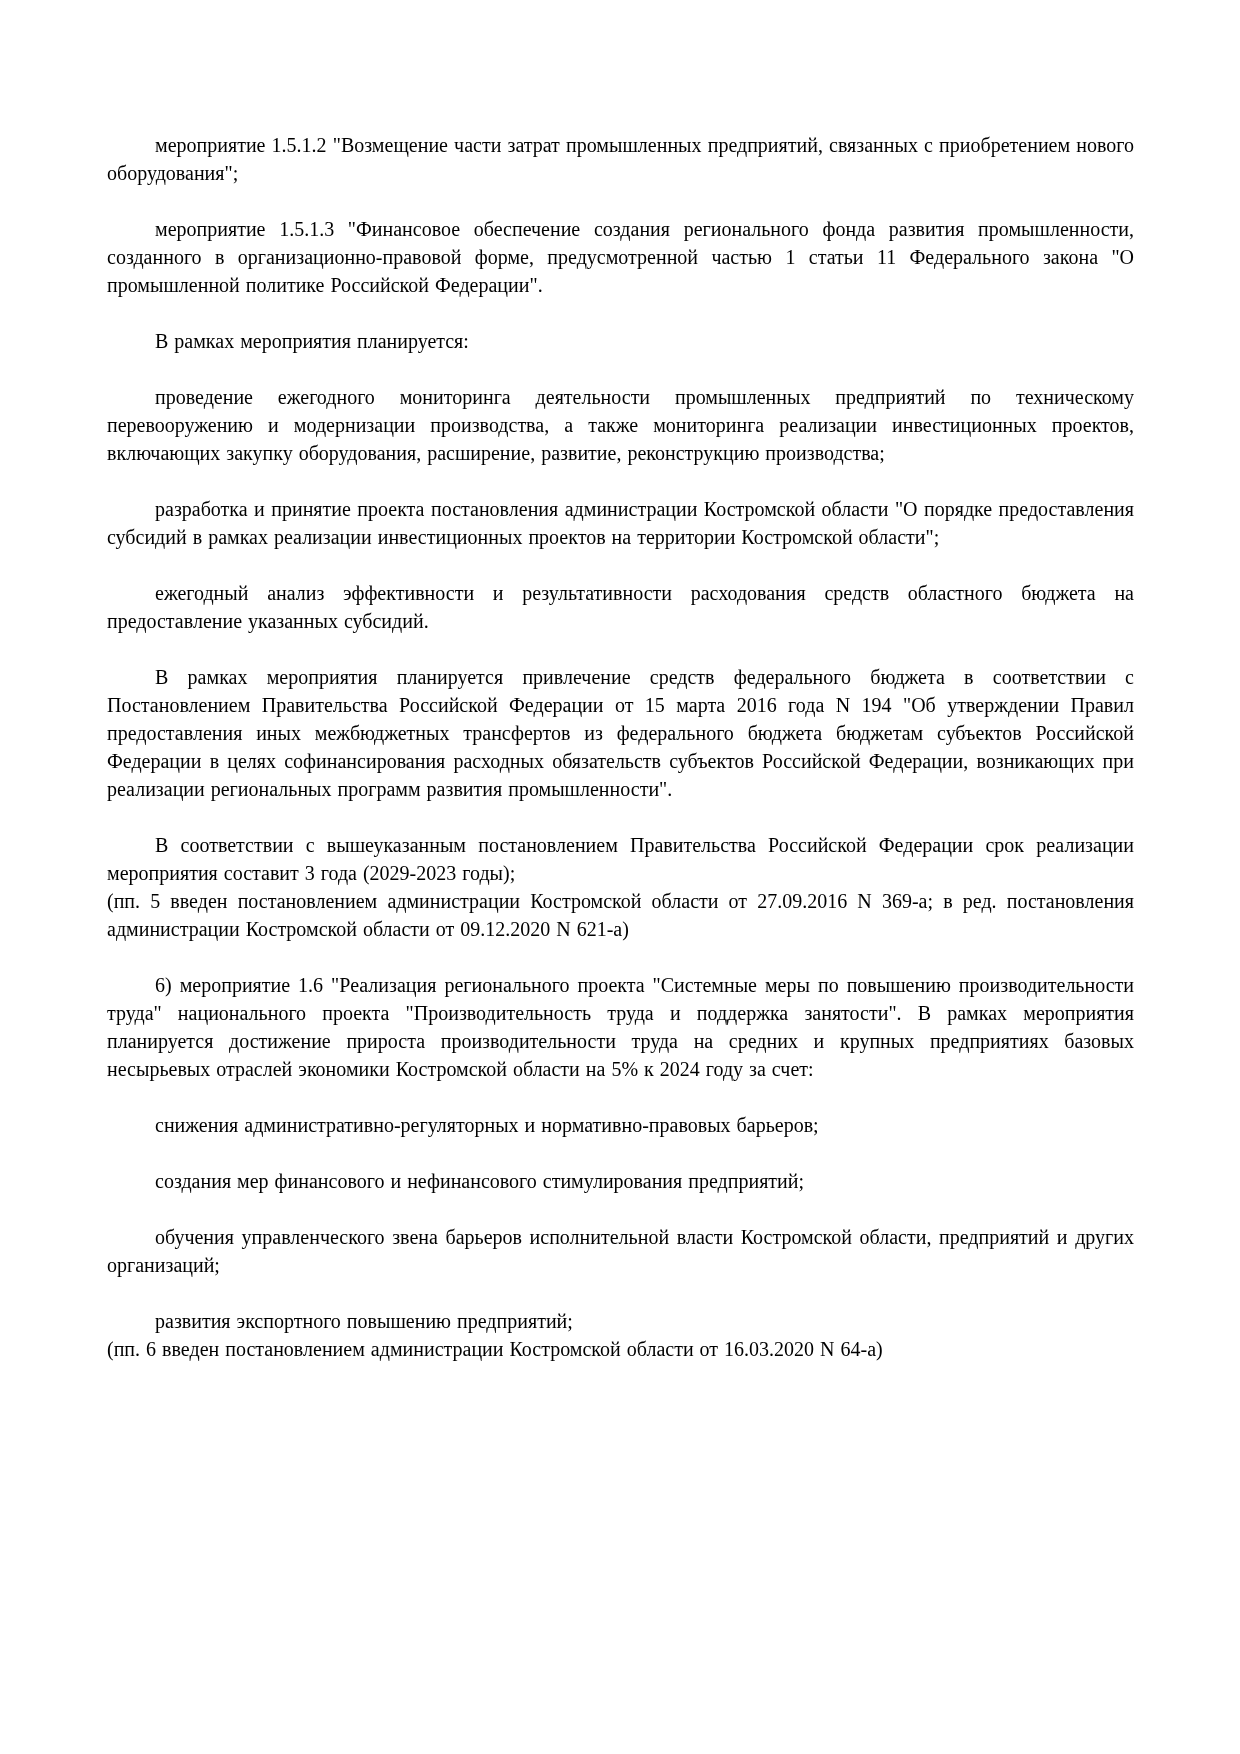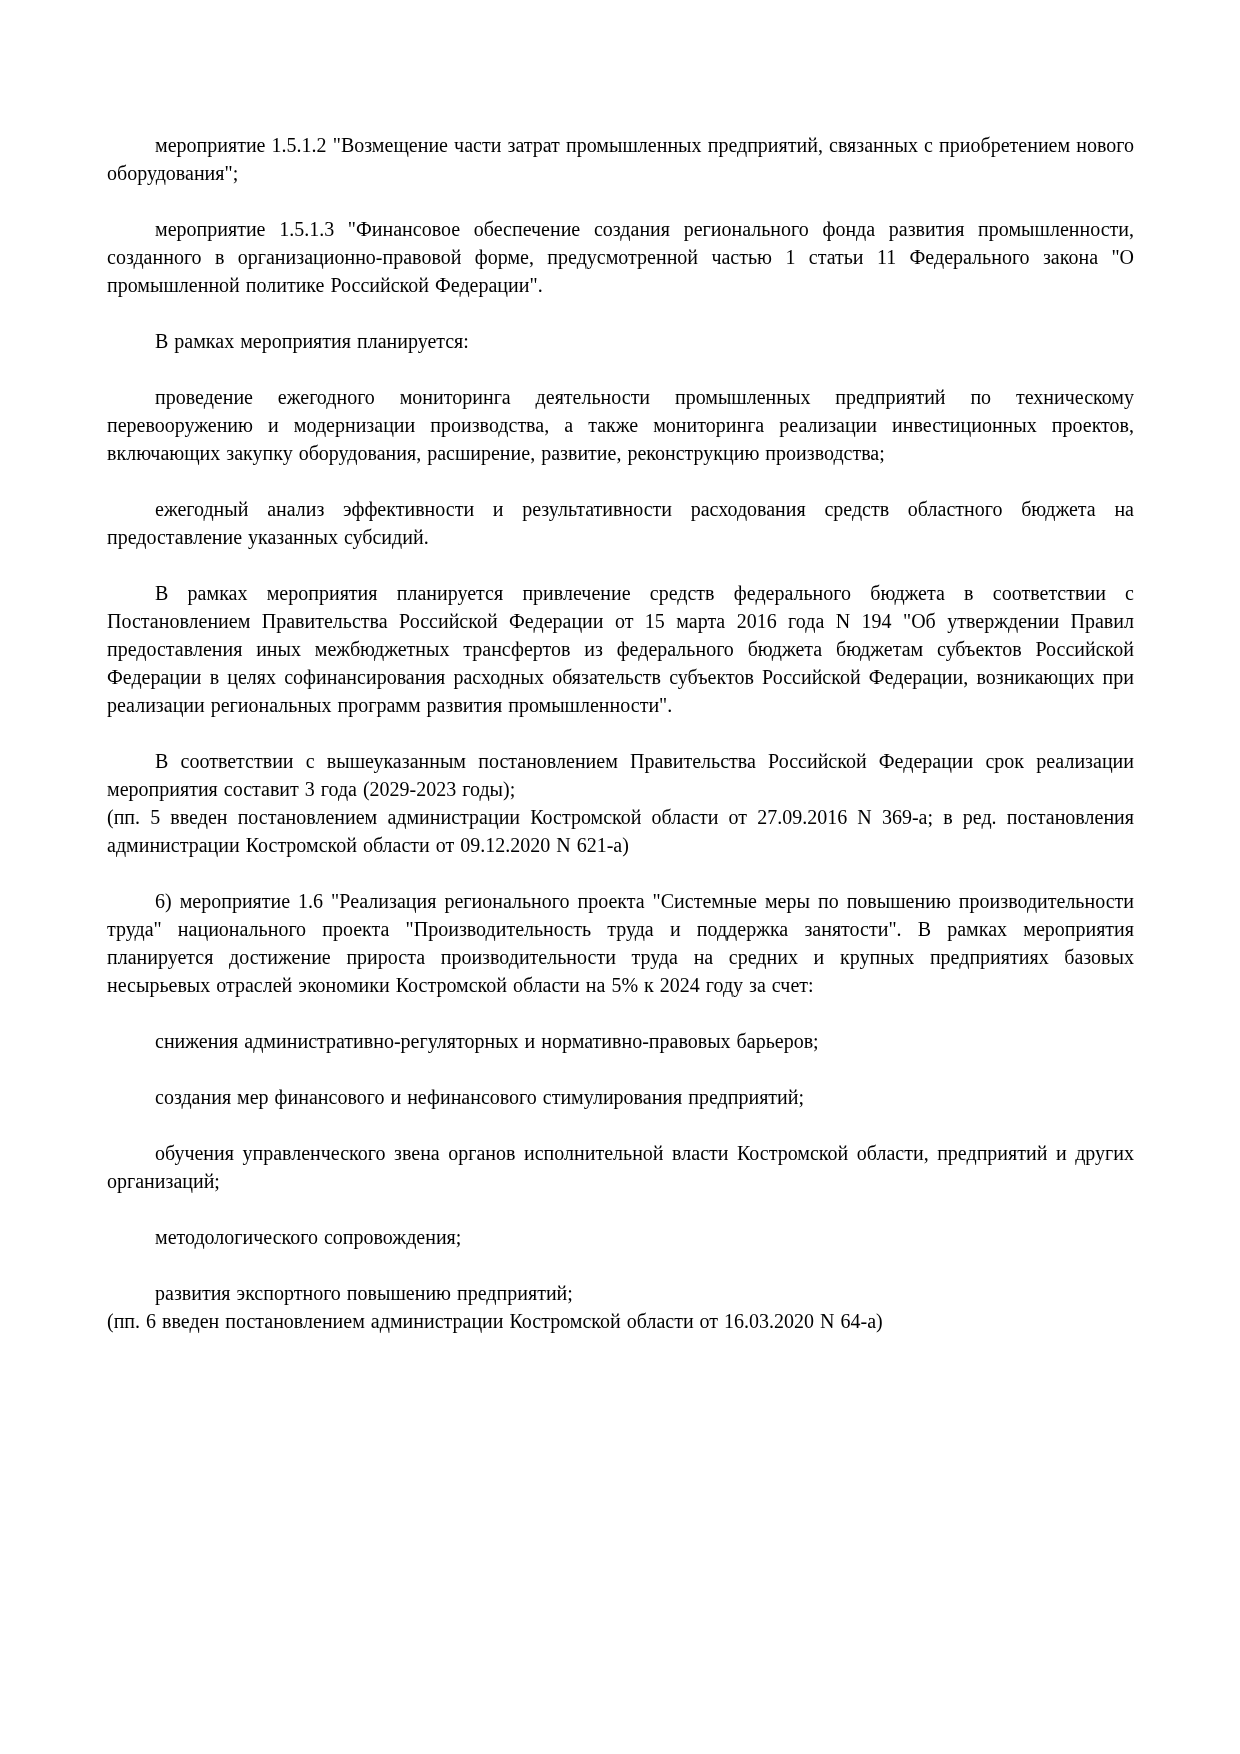--- a/index.html
+++ b/index.html
@@ -33,25 +33,25 @@
 </style>
 </head>
 <body>
 
 <div class="page">
   <div class="content" id="doc-body">
       <p class="para indent">мероприятие 1.5.1.2 "Возмещение части затрат промышленных предприятий, связанных с приобретением нового оборудования";</p>
       <p class="para indent gap">мероприятие 1.5.1.3 "Финансовое обеспечение создания регионального фонда развития промышленности, созданного в организационно-правовой форме, предусмотренной частью 1 статьи 11 Федерального закона "О промышленной политике Российской Федерации".</p>
       <p class="para indent gap">В рамках мероприятия планируется:</p>
       <p class="para indent gap">проведение ежегодного мониторинга деятельности промышленных предприятий по техническому перевооружению и модернизации производства, а также мониторинга реализации инвестиционных проектов, включающих закупку оборудования, расширение, развитие, реконструкцию производства;</p>
+      <p class="para indent gap">разработка и принятие проекта постановления администрации Костромской области "О порядке предоставления субсидий в рамках реализации инвестиционных проектов на территории Костромской области";</p>
       <p class="para indent gap">ежегодный анализ эффективности и результативности расходования средств областного бюджета на предоставление указанных субсидий.</p>
       <p class="para indent gap">В рамках мероприятия планируется привлечение средств федерального бюджета в соответствии с Постановлением Правительства Российской Федерации от 15 марта 2016 года N 194 "Об утверждении Правил предоставления иных межбюджетных трансфертов из федерального бюджета бюджетам субъектов Российской Федерации в целях софинансирования расходных обязательств субъектов Российской Федерации, возникающих при реализации региональных программ развития промышленности".</p>
       <p class="para indent gap">В соответствии с вышеуказанным постановлением Правительства Российской Федерации срок реализации мероприятия составит 3 года (2029-2023 годы);</p>
       <p class="para">(пп. 5 введен постановлением администрации Костромской области от 27.09.2016 N 369-а; в ред. постановления администрации Костромской области от 09.12.2020 N 621-а)</p>
       <p class="para indent gap">6) мероприятие 1.6 "Реализация регионального проекта "Системные меры по повышению производительности труда" национального проекта "Производительность труда и поддержка занятости". В рамках мероприятия планируется достижение прироста производительности труда на средних и крупных предприятиях базовых несырьевых отраслей экономики Костромской области на 5% к 2024 году за счет:</p>
       <p class="para indent gap">снижения административно-регуляторных и нормативно-правовых барьеров;</p>
       <p class="para indent gap">создания мер финансового и нефинансового стимулирования предприятий;</p>
-      <p class="para indent gap">обучения управленческого звена органов исполнительной власти Костромской области, предприятий и других организаций;</p>
-      <p class="para indent gap">методологического сопровождения;</p>
+      <p class="para indent gap">обучения управленческого звена барьеров исполнительной власти Костромской области, предприятий и других организаций;</p>
       <p class="para indent gap">развития экспортного повышению предприятий;</p>
       <p class="para">(пп. 6 введен постановлением администрации Костромской области от 16.03.2020 N 64-а)</p>
     </div>
 </div>
 
 </body></html>

